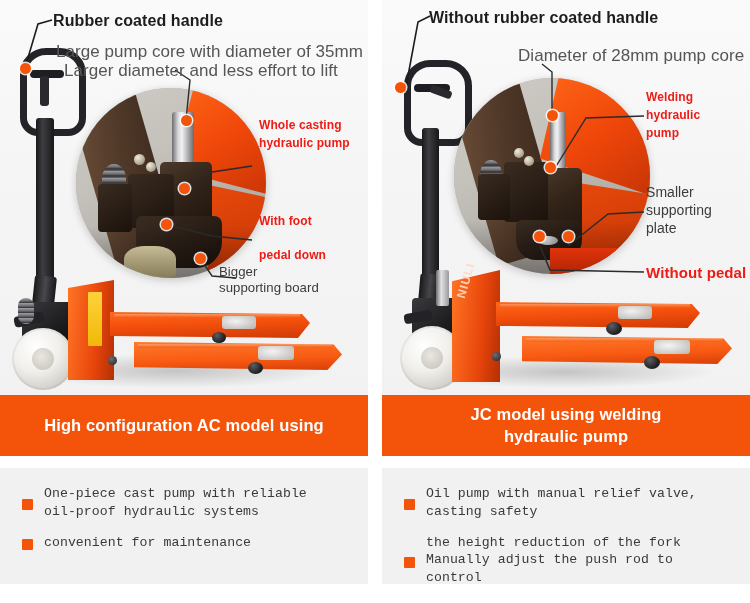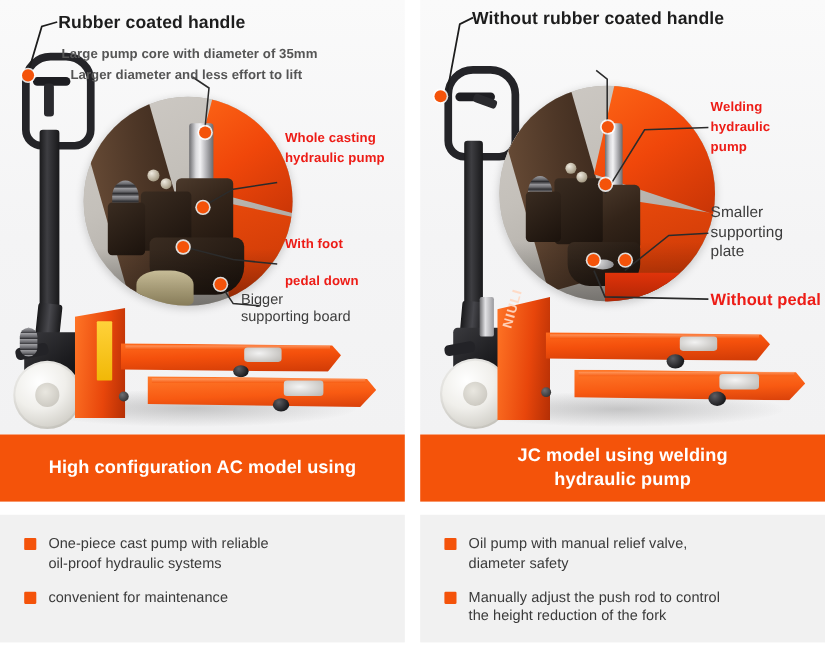--- a/index.html
+++ b/index.html
@@ -36,34 +36,34 @@
   }
   .banner span{display:block;}
 
   
   .bullets{
     position:absolute;left:0;top:468px;width:368px;height:116px;
     background:#f1f1f1;
     box-sizing:border-box;
     padding:17px 14px 10px 22px;
   }
-  .bullet{display:flex;align-items:flex-start;margin-bottom:13px;}
+  .bullet{display:flex;align-items:center;margin-bottom:13px;font-family:Liberation Mono, monospace;}
   .bullet .marker{
     width:11px;height:11px;background:#f4530a;flex:0 0 auto;
     margin-top:4px;margin-right:11px;border-radius:1px;
   }
   .bullet .btxt{
     font-size:13.2px;line-height:1.35;color:#3a3a3a;
     letter-spacing:.05px;
   }
 
   
   .ann{position:absolute;white-space:pre;line-height:1.22;}
   .ann.bold-dark{font-size:16px;font-weight:700;color:#1d1d1d;letter-spacing:.1px;}
-  .ann.gray{font-size:12px;font-weight:700;color:#555;letter-spacing:.05px;}
+  .ann.gray{font-size:17px;font-weight:400;color:#555;letter-spacing:.05px;}
   .ann.gray-sm{font-size:13.2px;font-weight:400;color:#3c3c3c;letter-spacing:.05px;}
   .ann.red{font-size:12px;font-weight:700;color:#ed1c16;letter-spacing:.1px;}
 
   
   .leader{position:absolute;}
   .dot{
     position:absolute;width:11px;height:11px;border-radius:50%;
     background:#f4530a;box-shadow:0 0 0 1.5px rgba(255,255,255,.85);
   }
 
@@ -351,20 +351,21 @@
         <path d="M186,246 L226,214 L262,212" stroke="#2b2b2b" stroke-width="1.4" fill="none"></path>
         <path d="M158,246 L168,270 L262,272" stroke="#2b2b2b" stroke-width="1.6" fill="none"></path>
       </svg>
       <div class="dot" style="left:13px;top:82px;"></div>
       <div class="dot" style="left:165px;top:110px;"></div>
       <div class="dot" style="left:163px;top:162px;"></div>
       <div class="dot" style="left:181px;top:231px;"></div>
       <div class="dot" style="left:152px;top:231px;"></div>
 
       <div class="ann bold-dark" style="left:47px;top:8px;">Without rubber coated handle</div>
+      <div class="ann gray" style="left:136px;top:46px;">Diameter of 28mm pump core</div>
       <div class="ann red" style="left:264px;top:90px;">Welding</div>
       <div class="ann red" style="left:264px;top:108px;">hydraulic</div>
       <div class="ann red" style="left:264px;top:126px;">pump</div>
       <div class="ann gray-sm" style="left:264px;top:184px;font-size:14px;">Smaller</div>
       <div class="ann gray-sm" style="left:264px;top:202px;font-size:14px;">supporting</div>
       <div class="ann gray-sm" style="left:264px;top:220px;font-size:14px;">plate</div>
       <div class="ann red" style="left:264px;top:264px;font-size:15px;">Without pedal</div>
     </div>
 
     <div class="banner">
@@ -372,26 +373,26 @@
         <span>JC model using welding</span>
         <span>hydraulic pump</span>
       </div>
     </div>
 
     <div class="bullets">
       <div class="bullet">
         <div class="marker"></div>
         <div class="btxt">
           <div>Oil pump with manual relief valve,</div>
-          <div>diameter safety</div>
+          <div>casting safety</div>
         </div>
       </div>
       <div class="bullet">
         <div class="marker"></div>
         <div class="btxt">
+          <div>the height reduction of the fork</div>
           <div>Manually adjust the push rod to control</div>
-          <div>the height reduction of the fork</div>
         </div>
       </div>
     </div>
   </div>
 
 </div>
 
 </body></html>

